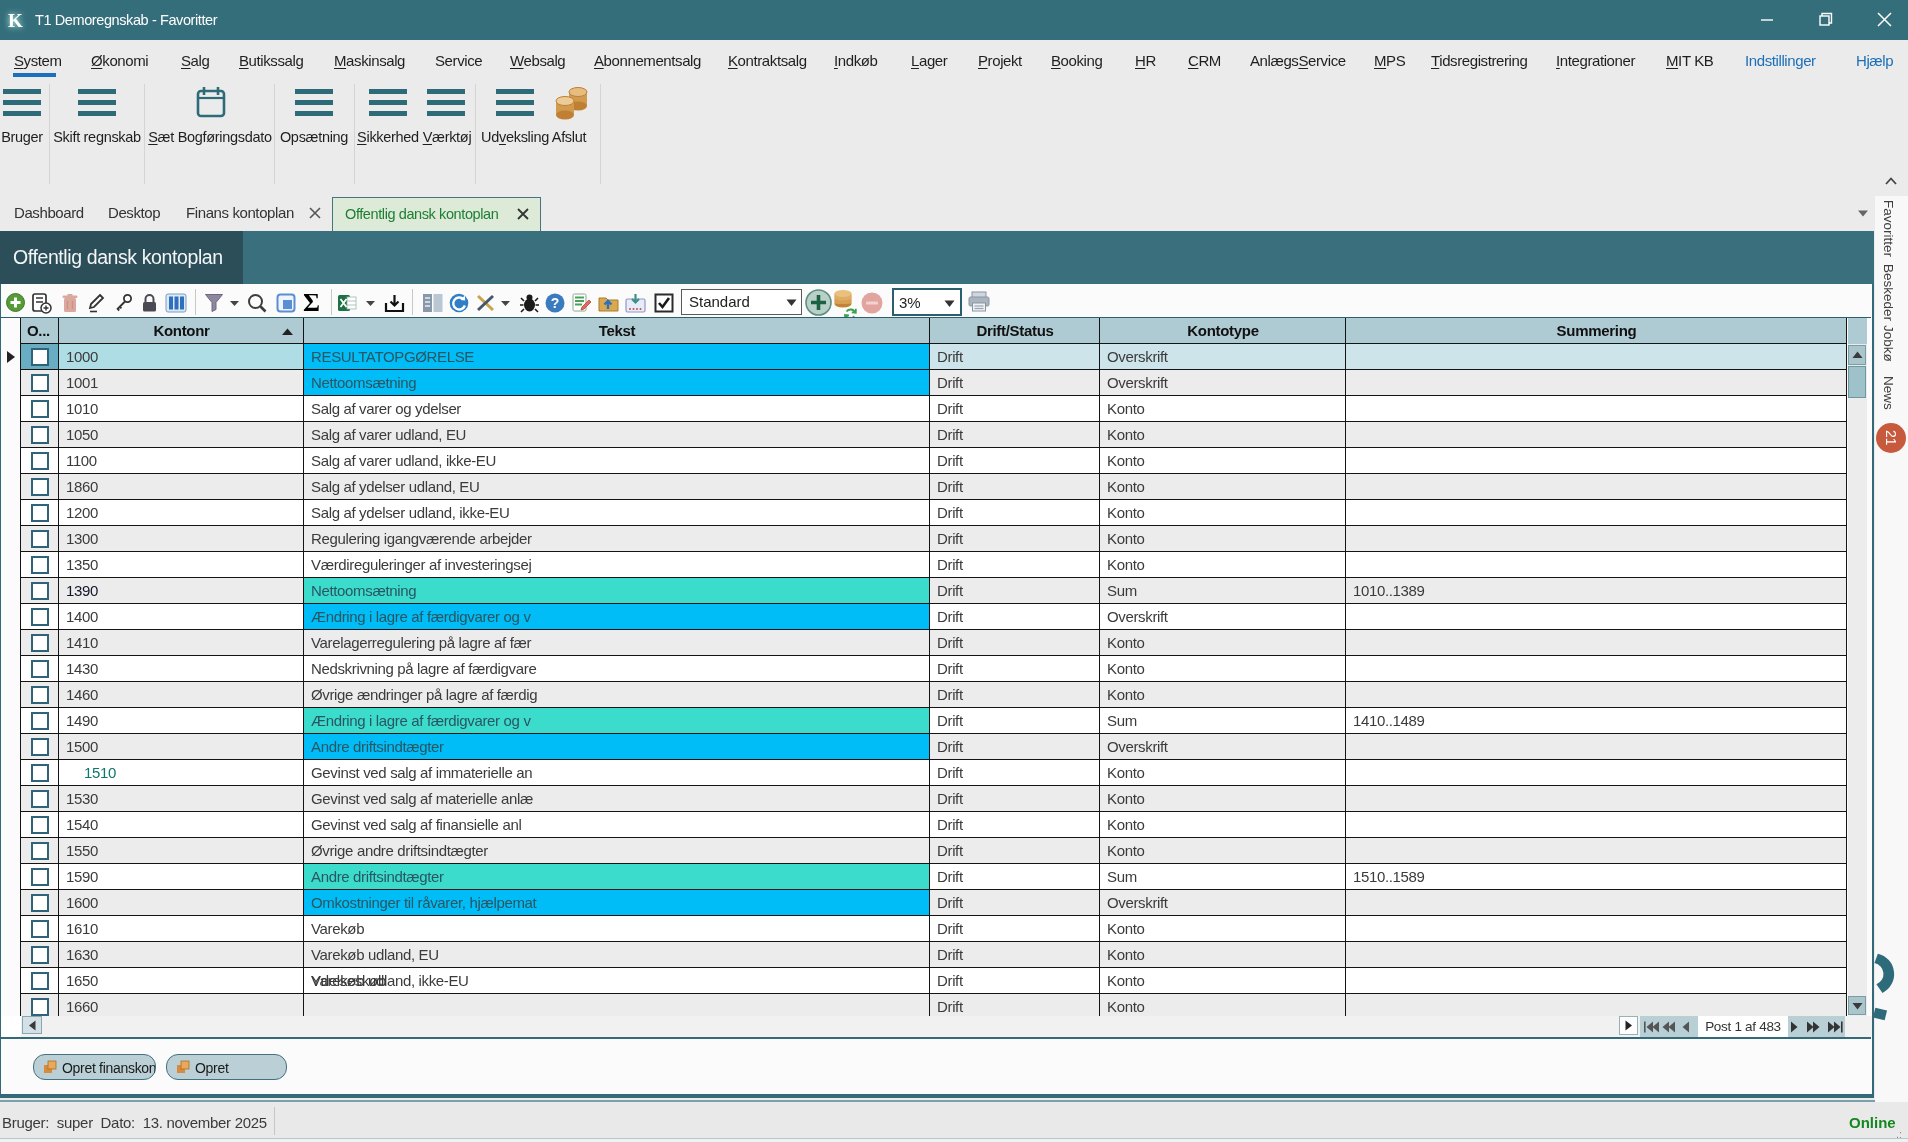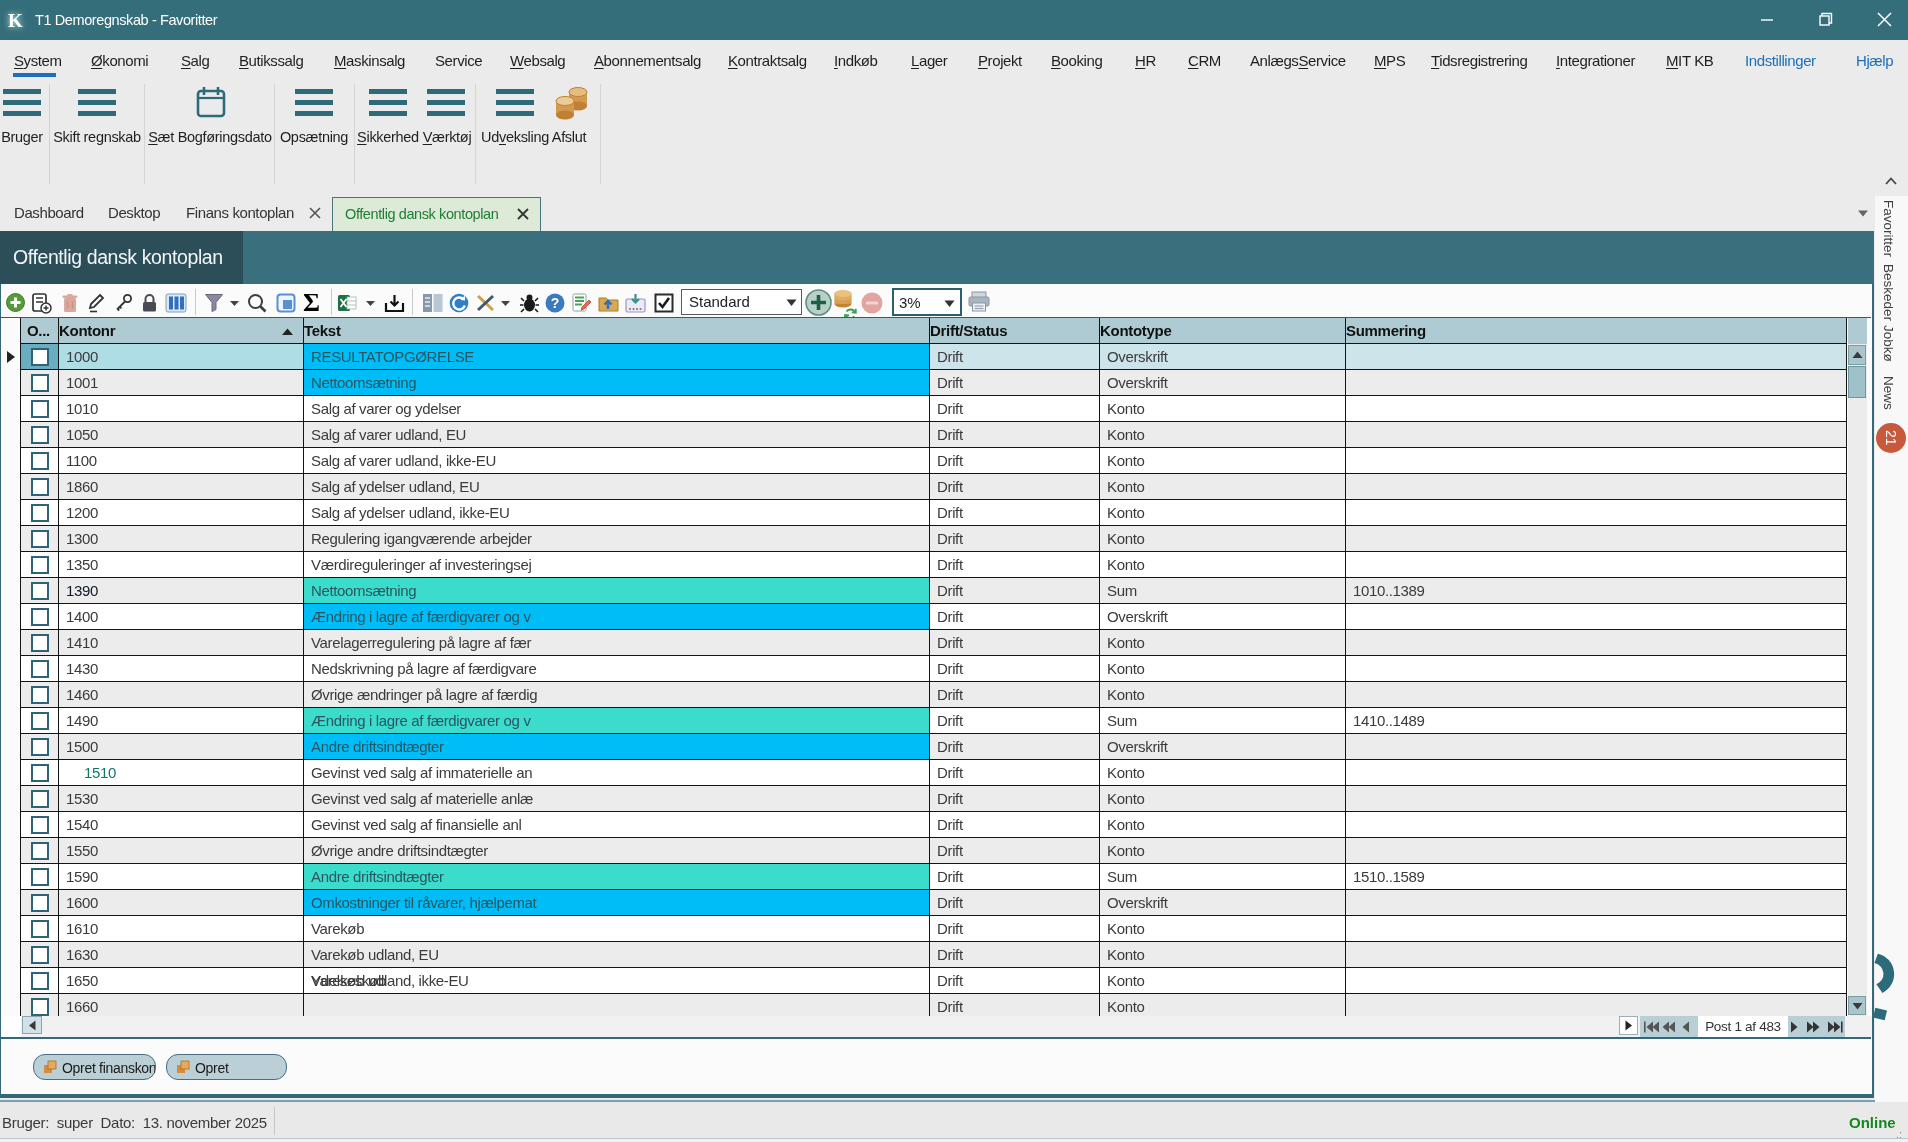--- a/index.html
+++ b/index.html
@@ -3,21 +3,21 @@
 * { margin:0; padding:0; box-sizing:content-box; }
 html,body { width:1908px; height:1142px; overflow:hidden; }
 body { font-family:"Liberation Sans", sans-serif; position:relative; background:#ebebeb; }
 .abs { position:absolute; }
 .mi { position:absolute; top:52px; font-size:15px; letter-spacing:-0.4px; color:#1f1f1f; white-space:nowrap; }
 .u { text-decoration:underline; text-underline-offset:2px; }
 .rlbl { position:absolute; top:129px; font-size:14.5px; letter-spacing:-0.3px; color:#1f1f1f; white-space:nowrap; transform:translateX(-50%); }
 .ct { position:absolute; font-size:15px; letter-spacing:-0.35px; line-height:26px; white-space:nowrap; color:#3b3b3b; }
 .ti { position:absolute; top:293px; }
 .tsep { position:absolute; left:0; top:289px; width:1px; height:26px; background:#c8c8c8; }
-.hdr { position:absolute; top:318px; height:26px; line-height:26px; font-size:15px; letter-spacing:-0.3px; font-weight:bold; color:#111; }
+.hdr { position:absolute; top:318px; height:26px; line-height:26px; font-size:15px; letter-spacing:-0.3px; font-weight:bold; color:#111; text-align:center; }
 .tab { position:absolute; top:196px; height:34px; line-height:34px; font-size:15px; letter-spacing:-0.4px; color:#333; }
 .vtxt { position:absolute; left:1881px; width:20px; writing-mode:vertical-lr; font-size:13.5px; color:#3f3f3f; letter-spacing:0px; }
 </style></head>
 <body>
 
 <div class="abs" style="left:0;top:0;width:1908px;height:40px;background:#346e7a"></div>
 <div class="abs" style="left:8px;top:10px;width:20px;height:21px;font-size:19px;font-weight:bold;color:#fff;text-shadow:0 0 6px #cfe;font-family:'Liberation Serif',serif">K</div>
 <div class="abs" style="left:35px;top:12px;font-size:14.5px;letter-spacing:-0.4px;color:#fff">T1 Demoregnskab - Favoritter</div>
 <svg class="abs" style="left:1759px;top:10px" width="140" height="20" viewBox="0 0 140 20">
  <line x1="2" y1="10" x2="14" y2="10" stroke="#fff" stroke-width="1.4"></line>

